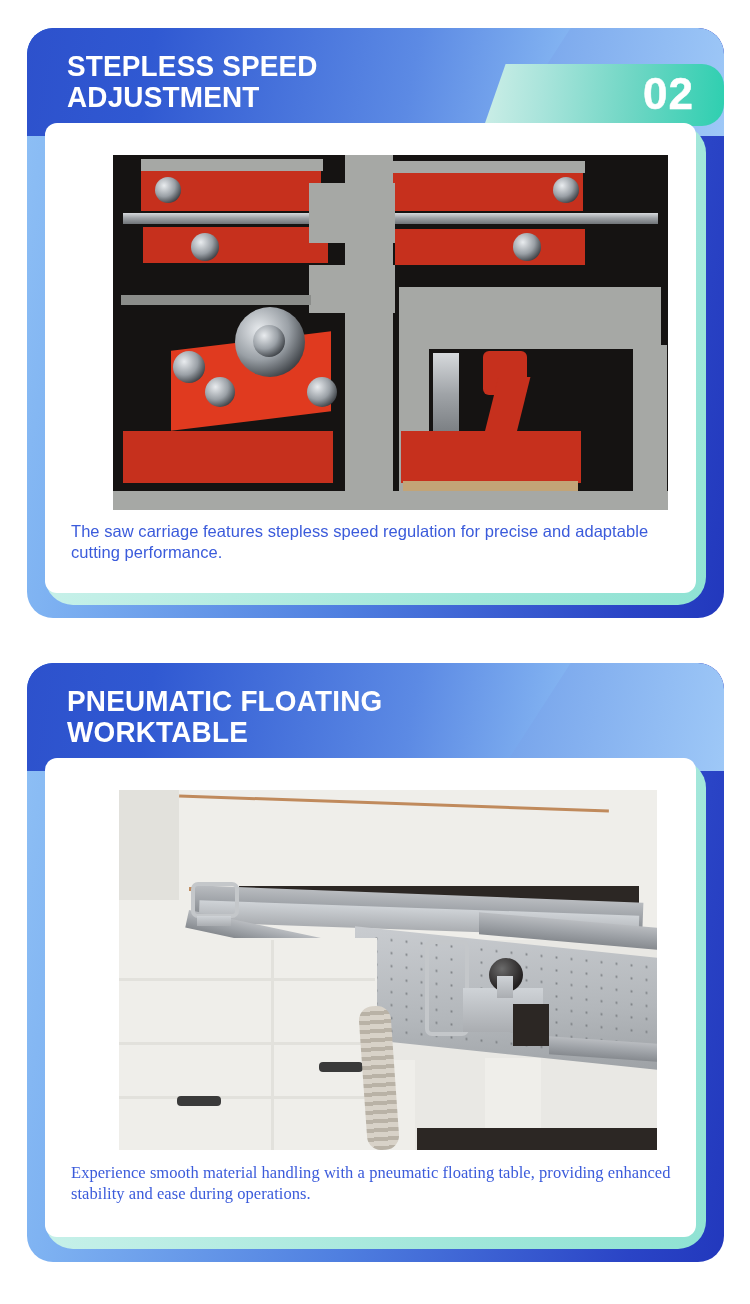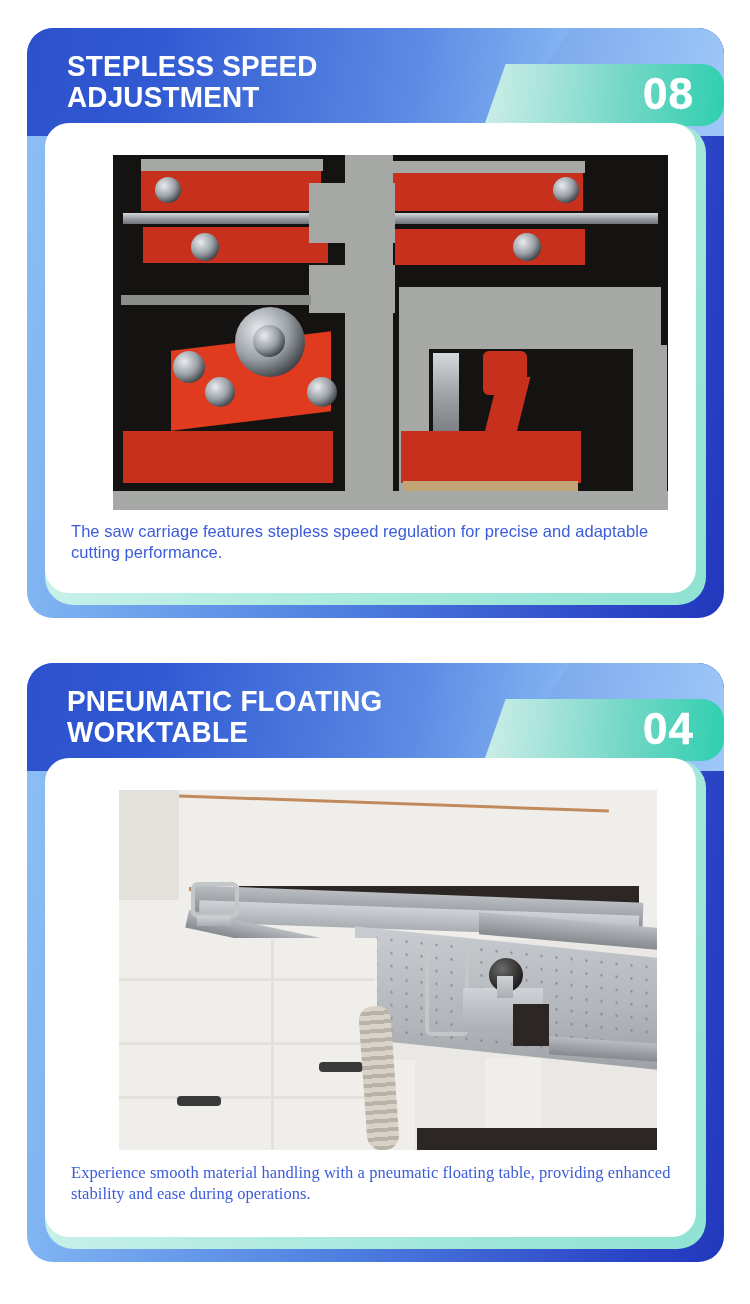--- a/index.html
+++ b/index.html
@@ -86,21 +86,21 @@
   }
   .card-1 .mint{ height:480px; }
   .card-2 .mint{ height:489px; }
 
   
   .panel{
     position:absolute;
     left:18px; top:95px;
     width:651px;
     background:#ffffff;
-    border-radius:24px;
+    border-radius:12px;
   }
   .card-1 .panel{ height:470px; }
   .card-2 .panel{ height:479px; }
 
   
   .photo{
     position:absolute;
     overflow:hidden;
     background:#9a9a9a;
   }
@@ -147,21 +147,21 @@
 </style>
 </head>
 <body>
 
 <div class="card card-1">
 
   <div class="hdr-soft"></div>
   <div class="hdr"></div>
 
   <div class="num-banner">
-    <span class="num">08</span>
+    <span class="num">02</span>
   </div>
 
   <div class="title">STEPLESS SPEED ADJUSTMENT</div>
 
   <div class="mint"></div>
 
   <div class="panel">
 
     <div class="photo">
       <div class="p1">
@@ -221,23 +221,20 @@
 
     <div class="cap">The saw carriage features stepless speed regulation for precise and adaptable cutting performance.</div>
   </div>
 </div>
 
 <div class="card card-2">
 
   <div class="hdr-soft"></div>
   <div class="hdr"></div>
 
-  <div class="num-banner">
-    <span class="num">04</span>
-  </div>
 
   <div class="title">PNEUMATIC FLOATING WORKTABLE</div>
 
   <div class="mint"></div>
 
   <div class="panel">
 
     <div class="photo">
       <div class="p2">
 

